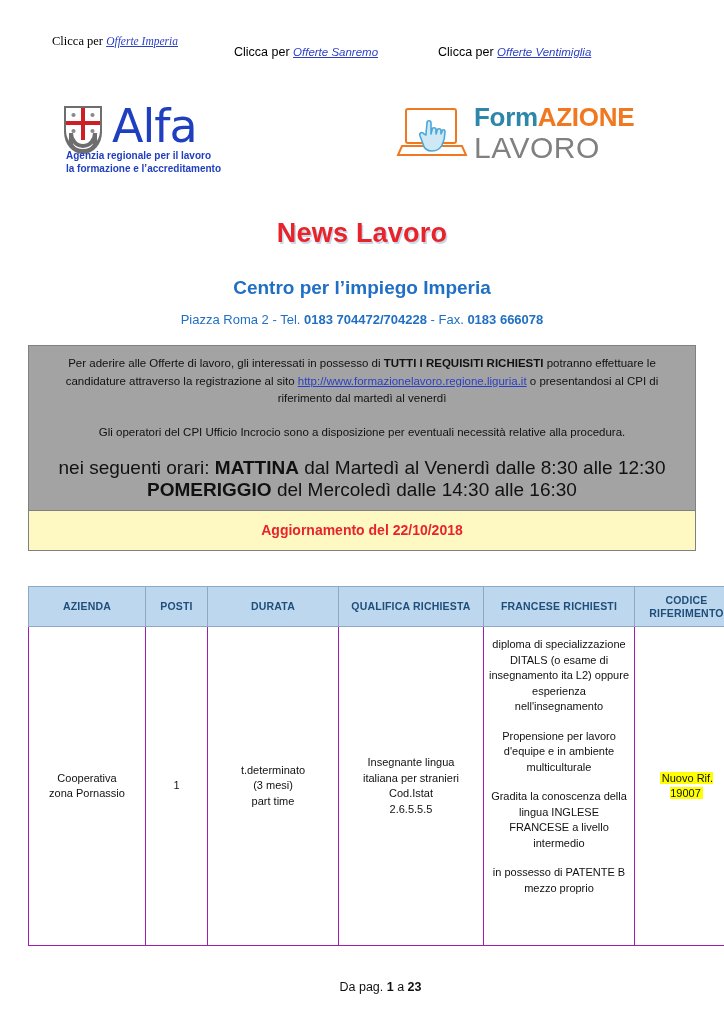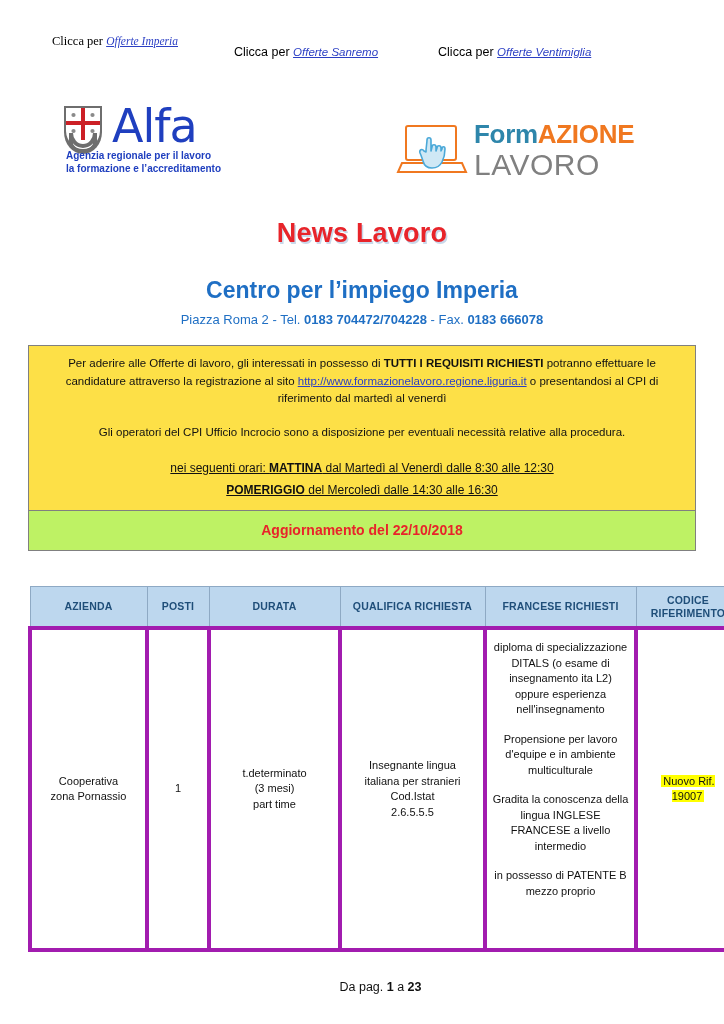--- a/index.html
+++ b/index.html
@@ -83,21 +83,21 @@
     font-weight: bold;
     color: #1f3fbf;
     line-height: 12.5px;
     margin-top: 2px;
     margin-left: -46px;
   }
 
   .form-logo {
     position: absolute;
     left: 368px;
-    top: 21px;
+    top: 4px;
     display: flex;
     align-items: center;
   }
   .form-icon { width: 72px; height: 58px; flex: none; }
   .form-text { margin-left: 6px; }
   .form-line1 {
     font-size: 26px;
     font-weight: bold;
     line-height: 27px;
     letter-spacing: -0.3px;
@@ -123,21 +123,21 @@
     color: #e8242a;
     text-shadow: 1.5px 1.5px 0 #c8d8ea;
     letter-spacing: 0.2px;
   }
   .cpi-title {
     position: absolute;
     top: 277px;
     left: 0;
     right: 0;
     text-align: center;
-    font-size: 23px;
+    font-size: 19px;
     font-weight: bold;
     color: #1f6fc4;
   }
   .cpi-sub {
     position: absolute;
     top: 312px;
     left: 0;
     right: 0;
     text-align: center;
     font-size: 13px;
@@ -147,49 +147,49 @@
 
   
   .info-box {
     position: absolute;
     top: 345px;
     left: 28px;
     width: 668px;
     box-sizing: border-box;
     border: 1.4px solid #808080;
     padding: 9px 14px 12px 14px;
-    background: #fde047;
+    background: #a3a3a3;
   }
   .info-p {
     text-align: center;
     font-size: 11.5px;
     line-height: 17.5px;
     color: #111;
     margin: 0;
   }
   .info-p b { font-weight: bold; }
   .info-p .url {
     color: #2b3fc4;
     text-decoration: underline;
     cursor: pointer;
   }
   .info-spacer { height: 16px; }
-  .info-p.orari { font-size: 12px; line-height: 22px; text-decoration: underline; }
+  .info-p.orari { font-size: 19px; line-height: 22px; }
   .info-p.orari b { font-weight: bold; }
 
   .update-box {
     position: absolute;
     top: 510px;
     left: 28px;
     width: 668px;
     box-sizing: border-box;
     border: 1.4px solid #808080;
     padding: 10px 0 11px 0;
     text-align: center;
-    background: #bef264;
+    background: #fef9c3;
   }
   .update-text {
     font-size: 14px;
     font-weight: bold;
     color: #e8242a;
   }
 
   
   .offers-table {
     position: absolute;
@@ -210,21 +210,21 @@
     background: #bdd7ee;
     color: #1f4e79;
     font-size: 10.5px;
     font-weight: bold;
     letter-spacing: 0.2px;
     height: 35px;
     line-height: 13px;
     padding: 2px 3px;
   }
   .offers-table tbody td {
-    border: 4px solid #a21caf;
+    border: 1px solid #a21caf;
     font-size: 11px;
     line-height: 15.5px;
     color: #111;
     padding: 14px 4px;
     height: 290px;
   }
   .col-azienda { width: 110px; }
   .col-posti   { width: 55px;  }
   .col-durata  { width: 124px; }
   .col-qual    { width: 138px; }

